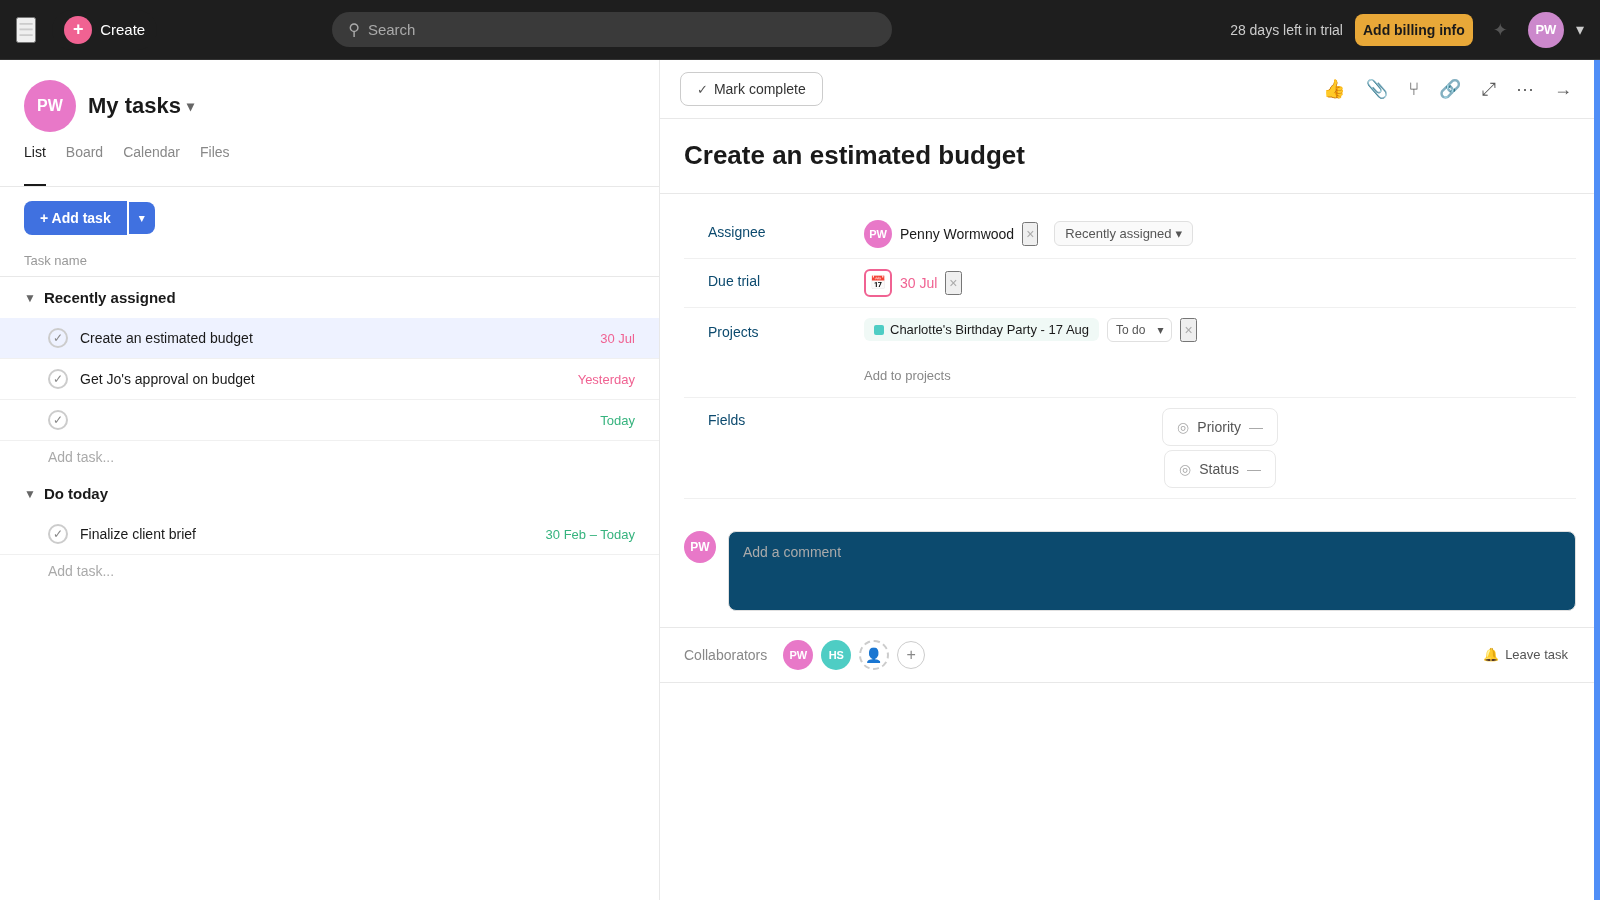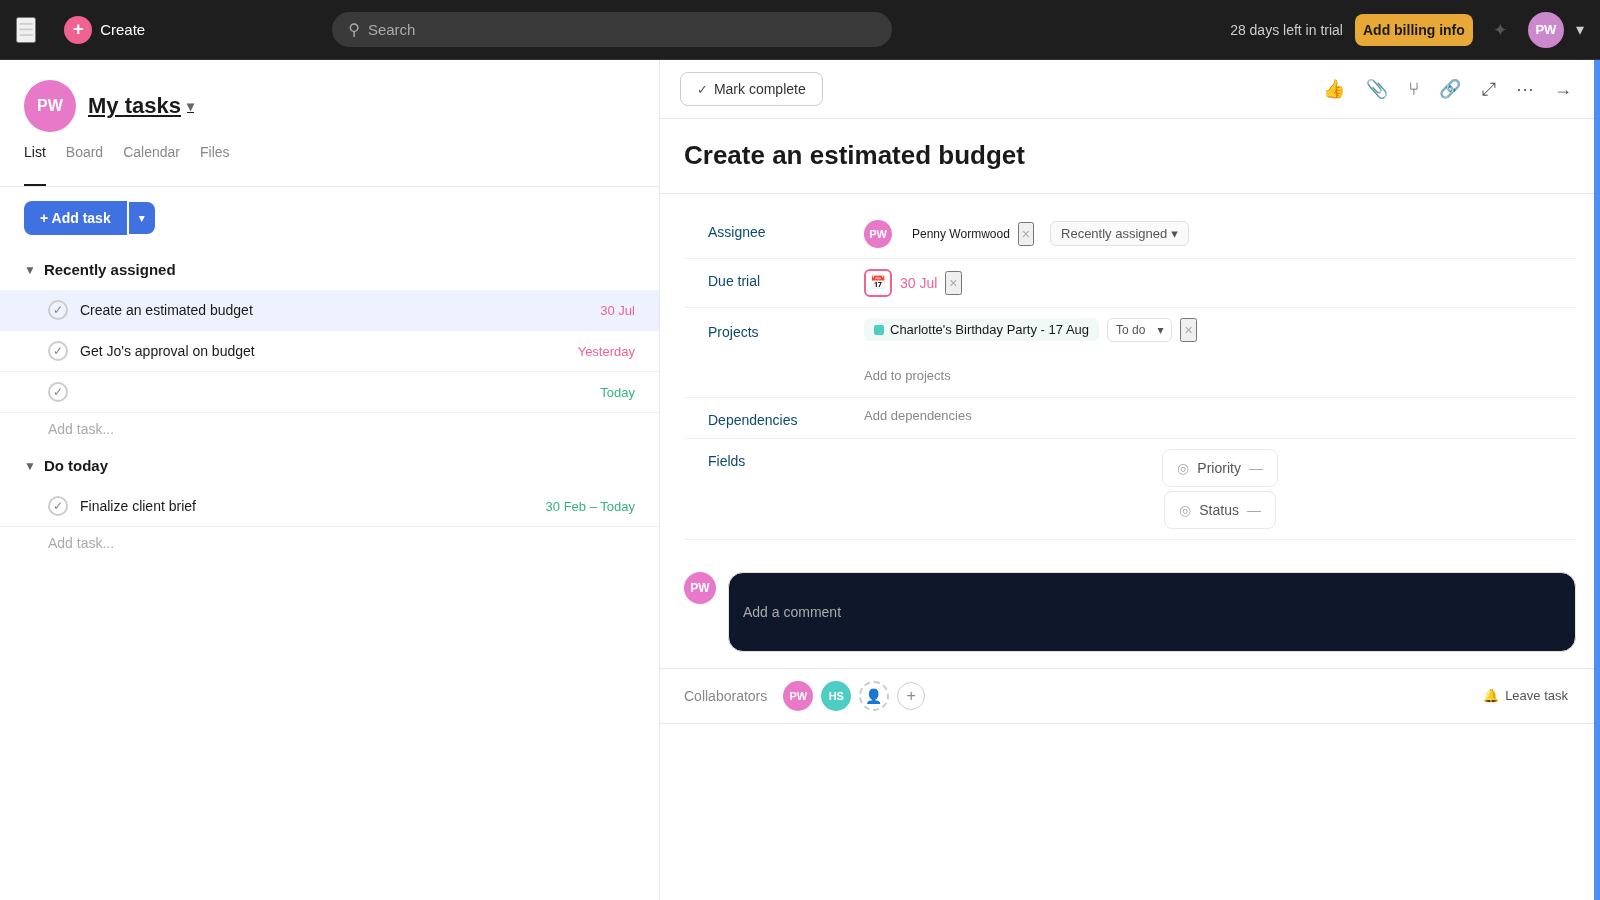--- a/index.html
+++ b/index.html
@@ -99,21 +99,21 @@
       width: 52px; height: 52px;
       background: #e878c8;
       border-radius: 50%;
       display: flex; align-items: center; justify-content: center;
       color: white; font-weight: bold; font-size: 16px;
     }
     .my-tasks-title {
       font-size: 22px;
       font-weight: 700;
       color: #1a1a1a;
-      display: flex; align-items: center; gap: 6px; text-decoration: underline;
+      display: flex; align-items: center; gap: 6px;
     }
     .chevron-down { font-size: 14px; color: #666; cursor: pointer; }
 
     .tabs-row {
       display: flex;
       padding: 12px 24px 0 24px;
       gap: 20px;
       border-bottom: 1px solid #e8e8e8;
     }
     .tab {
@@ -293,21 +293,21 @@
       flex-wrap: wrap;
     }
     .assignee-avatar {
       width: 28px; height: 28px;
       background: #e878c8;
       border-radius: 50%;
       display: flex; align-items: center; justify-content: center;
       color: white; font-weight: bold; font-size: 11px;
       flex-shrink: 0;
     }
-    .assignee-name { font-size: 12px; color: #1a1a1a; font-weight: 500; margin-left: 12px; }
+    .assignee-name { font-size: 14px; color: #1a1a1a; font-weight: 500; }
     .remove-btn { color: #aaa; cursor: pointer; font-size: 14px; padding: 2px; }
     .recently-assigned-btn {
       display: flex;
       align-items: center;
       gap: 4px;
       border: 1px solid #e0e0e0;
       border-radius: 6px;
       padding: 4px 10px;
       font-size: 13px;
       color: #555;
@@ -392,29 +392,29 @@
       width: 32px; height: 32px;
       background: #e878c8;
       border-radius: 50%;
       display: flex; align-items: center; justify-content: center;
       color: white; font-weight: bold; font-size: 12px;
       flex-shrink: 0;
     }
     .comment-input {
       flex: 1;
       border: 1px solid #e0e0e0;
-      border-radius: 15px;
+      border-radius: 8px;
       padding: 12px 14px;
       font-size: 14px;
       color: #aaa;
       min-height: 80px;
       cursor: text;
-      background: #0f172a;
-      display: flex;
-      align-items: center;
+      background: #0c4a6e;
+      display: flex;
+      align-items: flex-start;
     }
 
     
     .collaborators-row {
       padding: 12px 24px;
       display: flex;
       align-items: center;
       gap: 8px;
       border-bottom: 1px solid #e8e8e8;
     }
@@ -505,20 +505,21 @@
       <div class="tab">Files</div>
     </div>
 
     <div class="add-task-row">
       <div class="add-task-btn-group">
         <button class="add-task-main">+ Add task</button>
         <button class="add-task-dropdown">▾</button>
       </div>
     </div>
 
+    <div class="task-name-label">Task name</div>
 
     <div class="section-header">
       <span class="collapse-icon">▼</span>
       <span class="section-title">Recently assigned</span>
     </div>
 
     <div class="task-row selected">
       <div class="task-checkbox">
         <span class="check-inner">✓</span>
       </div>
@@ -621,26 +622,20 @@
             </div>
             <button class="remove-btn">×</button>
           </div>
         </div>
         <div style="display: flex; gap: 16px; width: 100%; padding-top: 6px;">
           <div class="field-label"></div>
           <span class="add-to-projects">Add to projects</span>
         </div>
       </div>
 
-      <div class="field-row">
-        <div class="field-label">Dependencies</div>
-        <div class="field-value">
-          <span class="dependencies-value">Add dependencies</span>
-        </div>
-      </div>
 
       <div class="field-row">
         <div class="field-label">Fields</div>
         <div class="field-value" style="flex-direction: column; gap: 0; width: 100%;">
           <div class="fields-inner-row">
             <div class="fields-inner-cell">
               <span class="field-icon">◎</span>
               <span class="field-cell-label">Priority</span>
               <span class="field-cell-value">—</span>
             </div>

